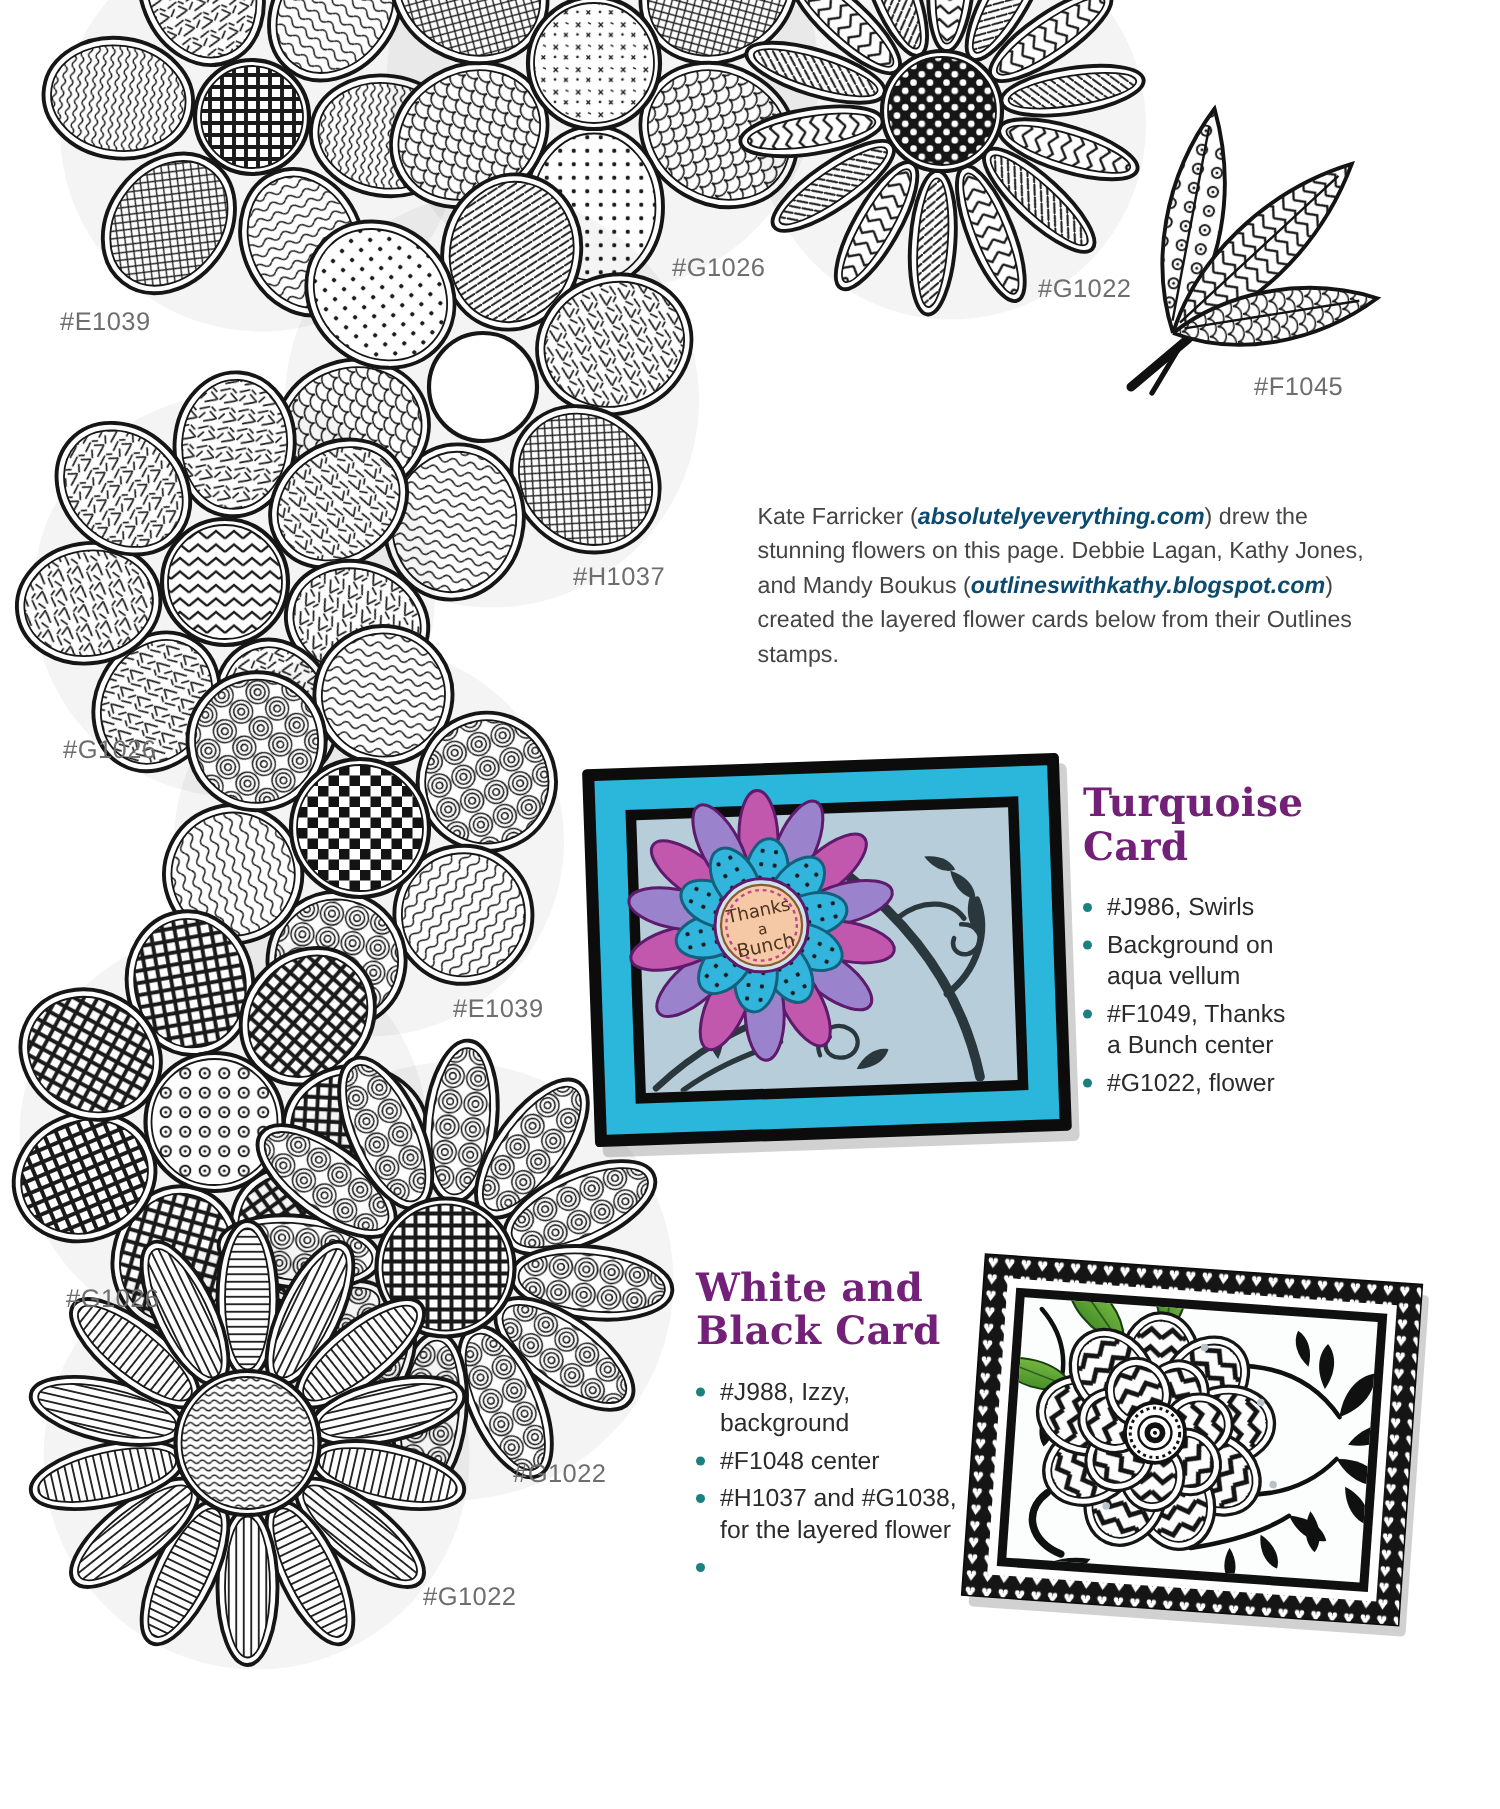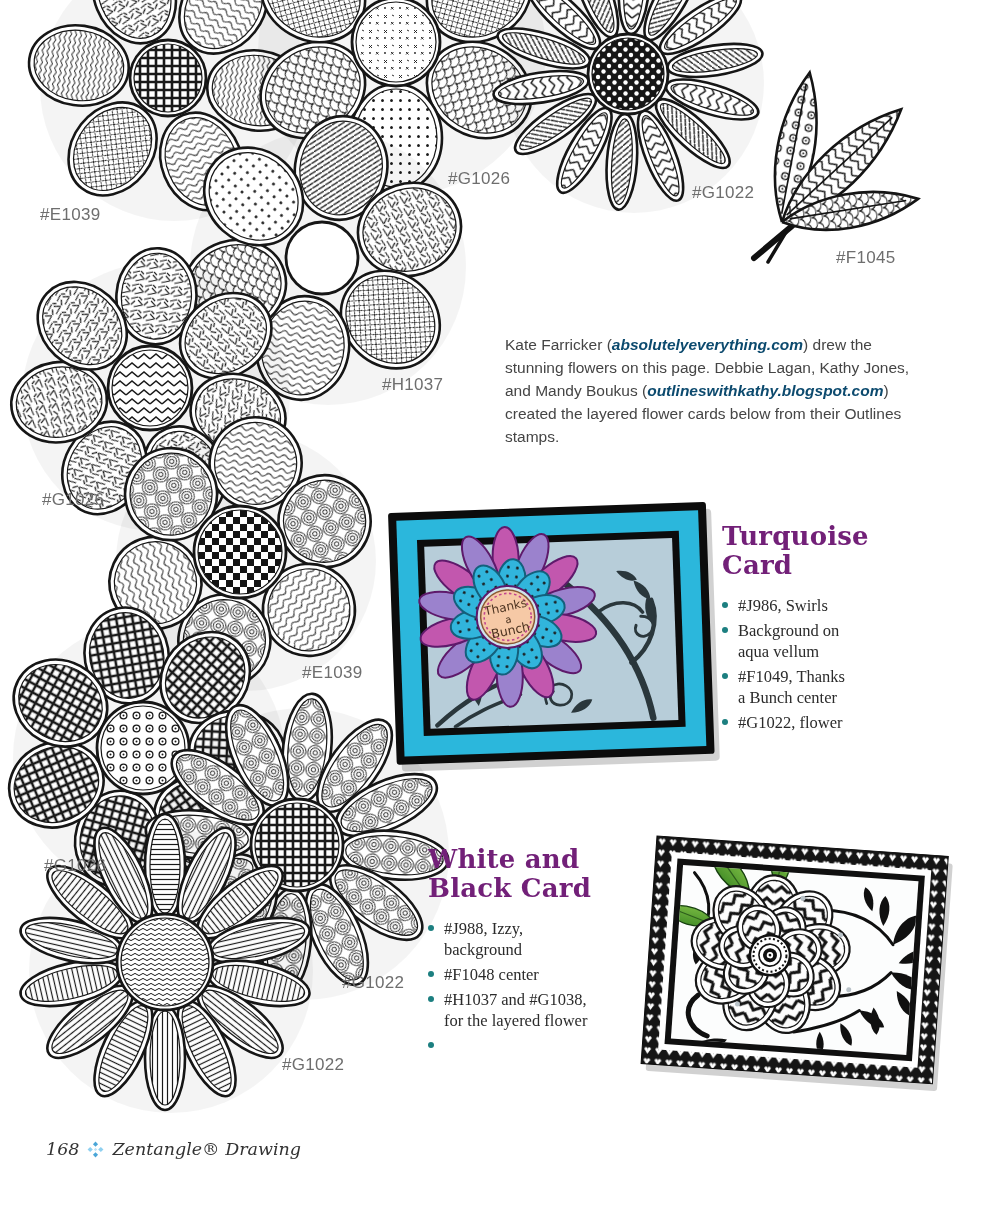--- a/index.html
+++ b/index.html
@@ -5,26 +5,26 @@
   html,body{margin:0;padding:0;background:#ffffff;}
   .page{position:relative;width:1000px;height:1206px;background:#ffffff;overflow:hidden;
         font-family:"Liberation Sans",sans-serif;}
   #art{position:absolute;left:0;top:0;}
   .stamp-label{position:absolute;color:#6e6e6e;font-size:17px;letter-spacing:.3px;}
   .intro{position:absolute;left:505px;top:317px;width:418px;font-size:15.5px;line-height:23px;color:#454545;}
   .intro .site{font-style:italic;font-weight:bold;color:#0c4a6e;}
   .card-text{position:absolute;}
   .card-text h2{margin:0;font-family:"DejaVu Serif","Liberation Serif",serif;font-weight:bold;
         font-size:26px;line-height:29px;color:#722078;white-space:pre-line;letter-spacing:.2px;}
-  .card-text ul{list-style:none;margin:15px 0 0 0;padding:0;font-family:Liberation Serif, serif;}
+  .card-text ul{list-style:none;margin:15px 0 0 0;padding:0;}
   .card-text li{display:flex;gap:10px;margin:0 0 4px 0;}
   .dot{flex:0 0 auto;width:6px;height:6px;border-radius:50%;background:#1c7f80;margin-top:7px;}
   .li-text{font-size:16.5px;line-height:21px;color:#2b2b2b;white-space:pre-line;}
   #tq-text{left:722px;top:522px;width:170px;}
-  #bw-text{left:428px;top:845px;width:195px;}
+  #bw-text{left:464px;top:845px;width:195px;}
   .page-footer{position:absolute;left:46px;top:1139px;display:flex;align-items:center;gap:8px;
         font-family:"DejaVu Serif","Liberation Serif",serif;font-style:italic;font-size:17.5px;color:#333333;}
 </style>
 </head>
 <body>
 
 <div class="page">
 
   <svg id="art" width="1000" height="1206" viewBox="0 0 1000 1206">
     <defs>
@@ -789,24 +789,13 @@
           <span class="dot"></span>
           <span class="li-text">#H1037 and #G1038,
 for the layered flower</span>
         </li>
       <li>
           <span class="dot"></span>
         </li>
     </ul>
   </section>
 
-  <div class="page-footer">
-    <span>168</span>
-    <svg width="17" height="17" viewBox="0 0 16 16">
-      <polygon points="8,0.5 10.4,3 8,5.5 5.6,3" fill="#4aa6d8"></polygon>
-      <polygon points="0.5,8 3,5.6 5.5,8 3,10.4" fill="#8fd0f0"></polygon>
-      <polygon points="15.5,8 13,5.6 10.5,8 13,10.4" fill="#8fd0f0"></polygon>
-      <polygon points="8,15.5 10.4,13 8,10.5 5.6,13" fill="#4aa6d8"></polygon>
-      <polygon points="8,6.3 9.6,8 8,9.7 6.4,8" fill="#bfe3f5"></polygon>
-    </svg>
-    <span>Zentangle® Drawing</span>
-  </div>
 </div>
 
 </body></html>

